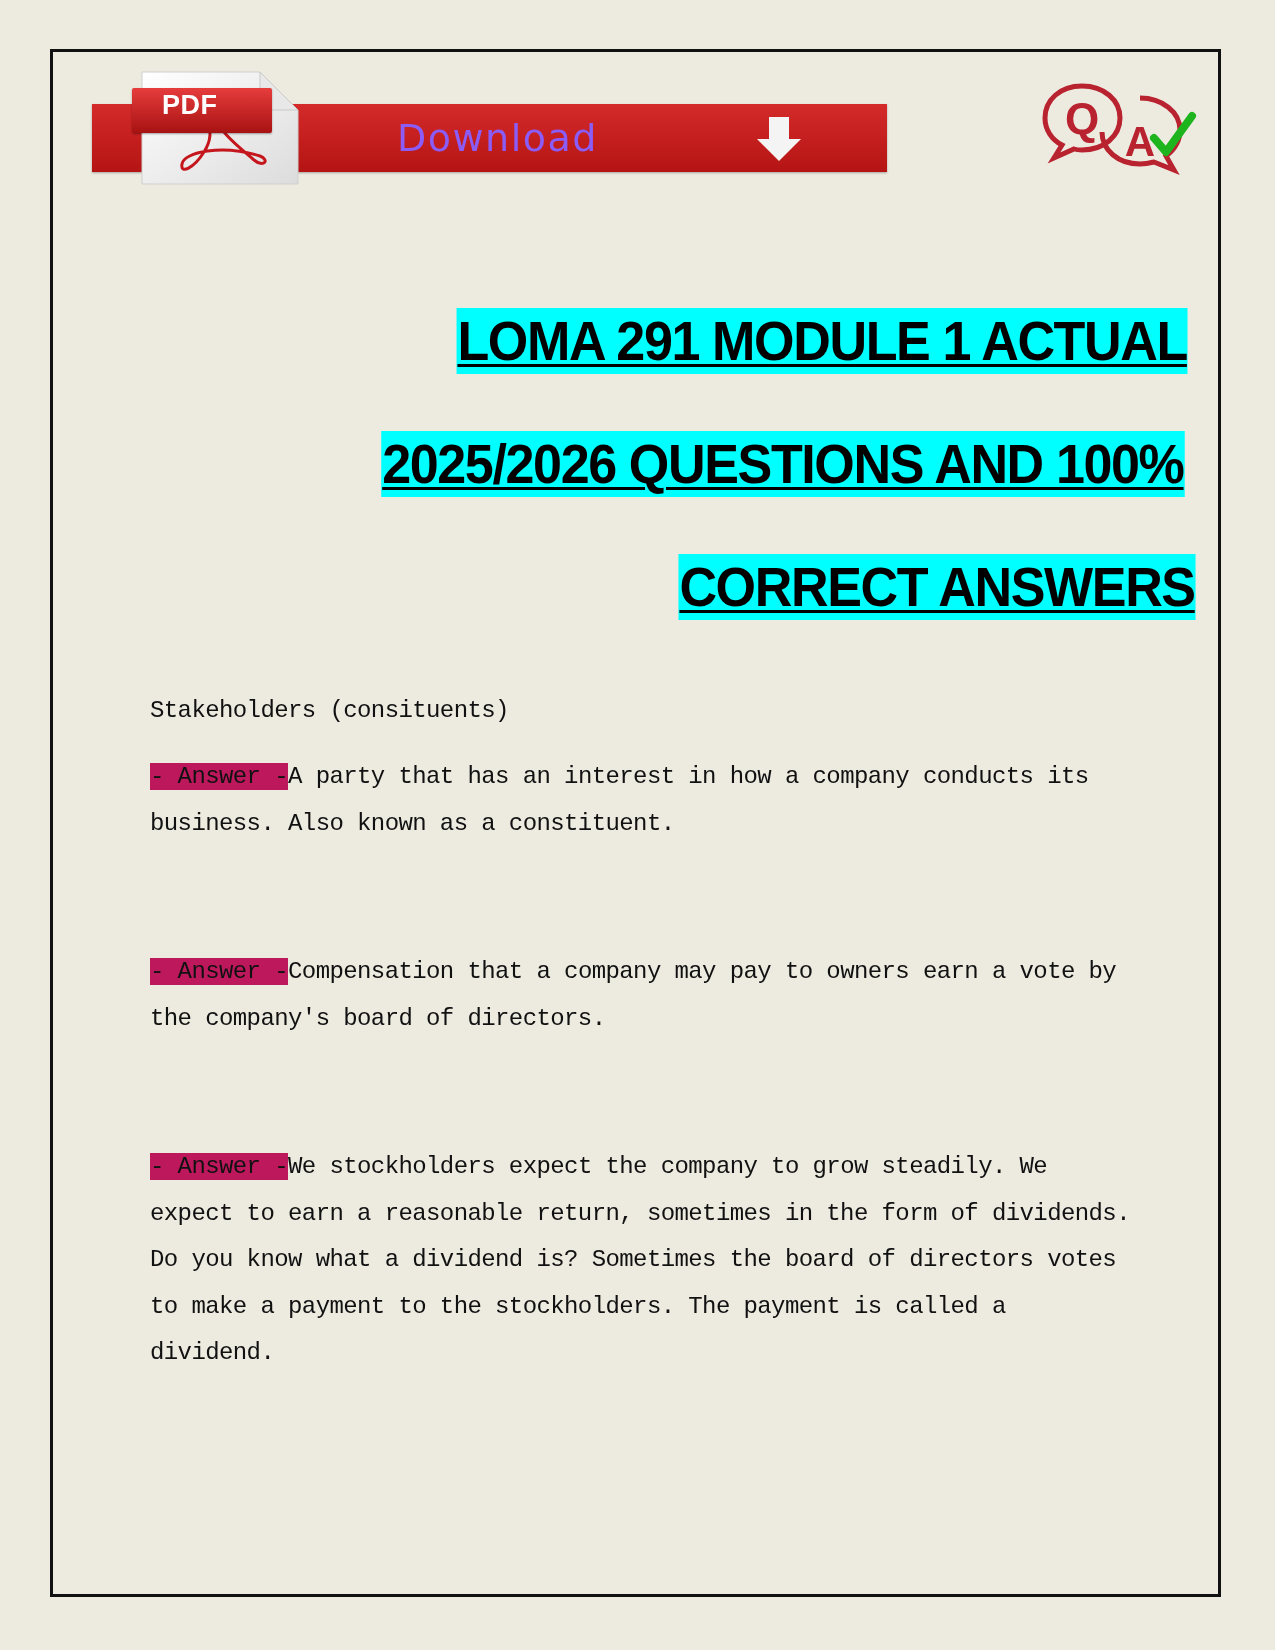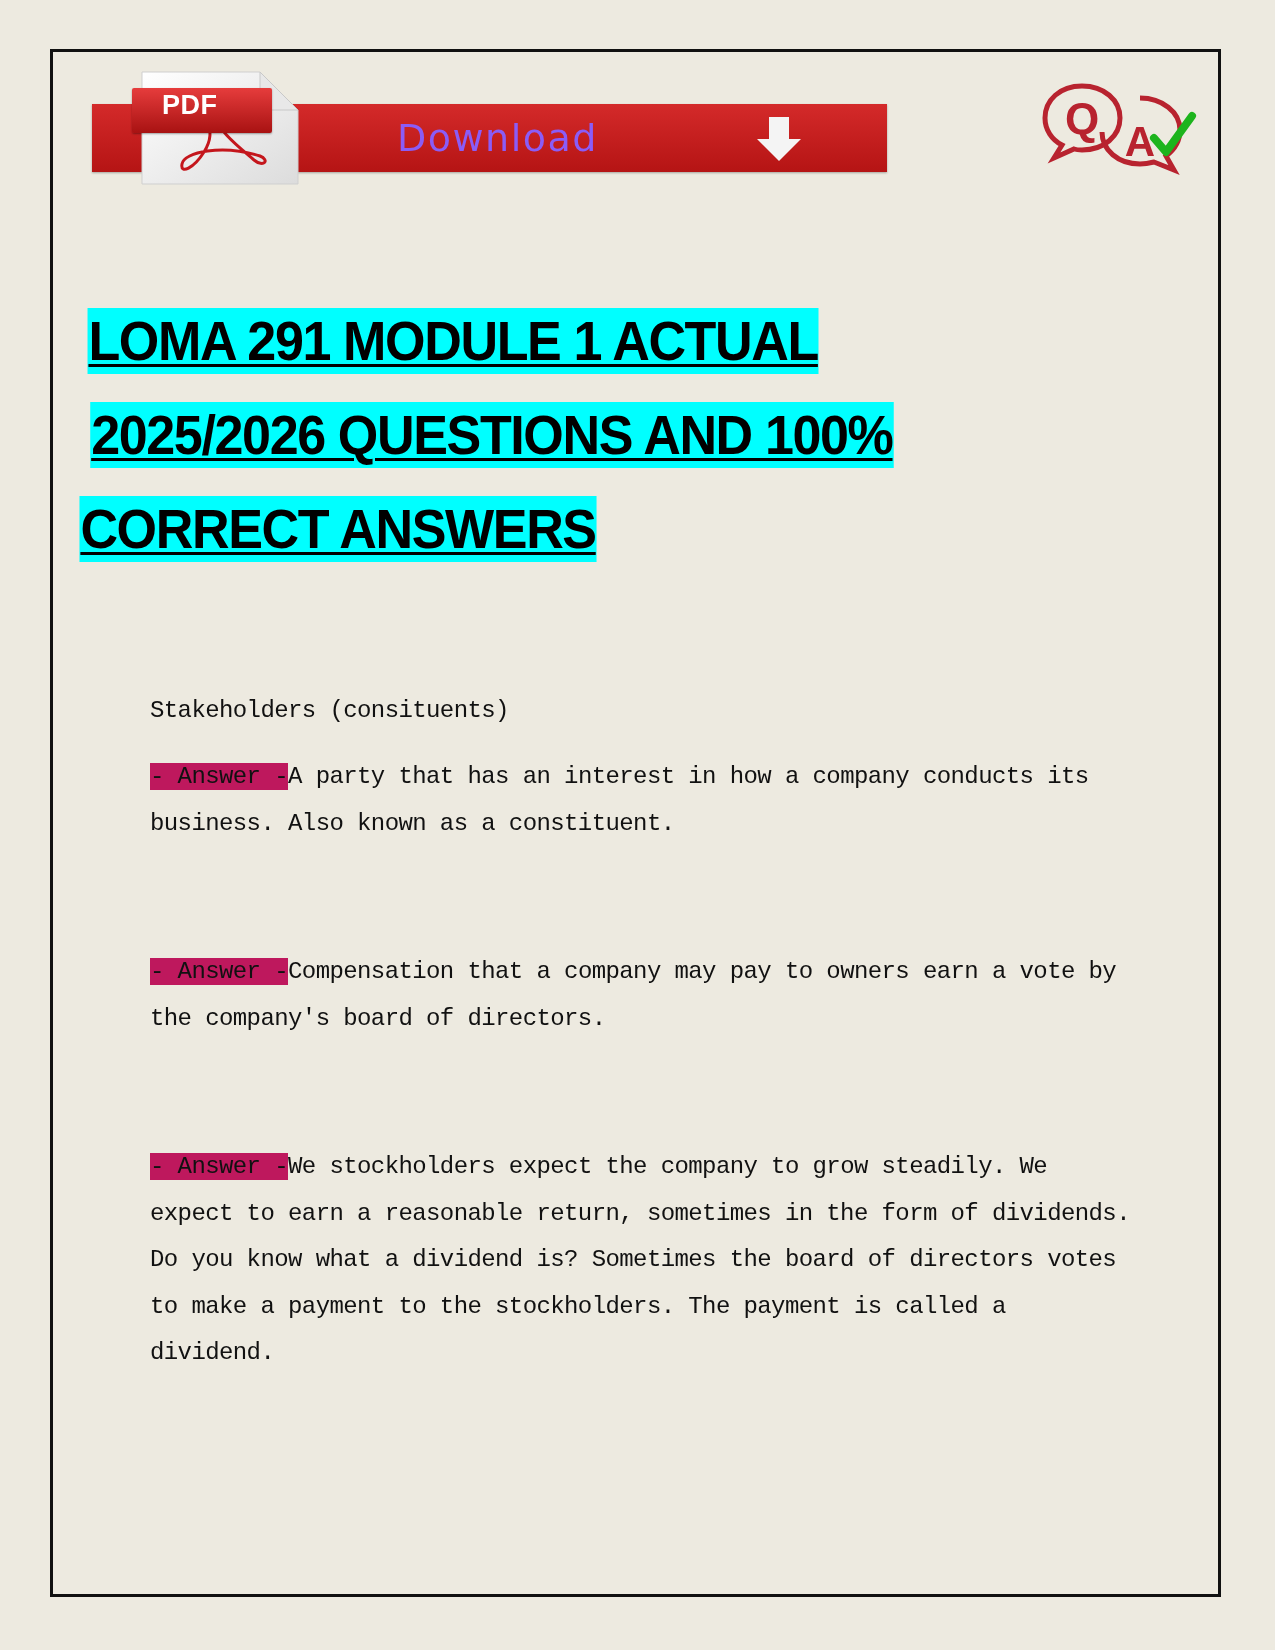--- a/index.html
+++ b/index.html
@@ -100,22 +100,22 @@
     
     .title-block {
       position: absolute;
       left: 60px;
       top: 308px;
       width: 1155px;
       text-align: center;
     }
     .title-line {
       display: block;
-      height: 94px;
-      text-align: left;
+      height: 123px;
+      text-align: right;
     }
     .title-line span {
       display: inline-block;
       background: #00FFFF;
       color: #000;
       font-family: "Liberation Sans", sans-serif;
       font-weight: bold;
       font-size: 56px;
       line-height: 66px;
       text-decoration: underline;

